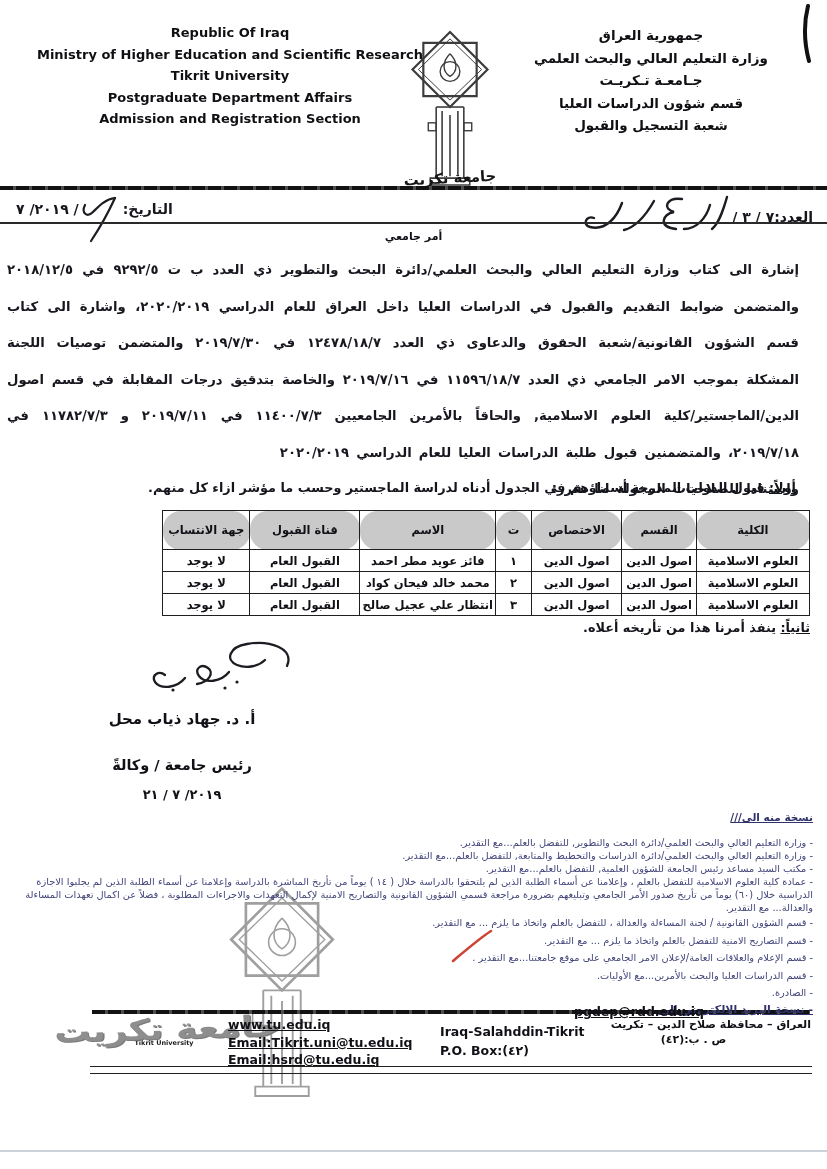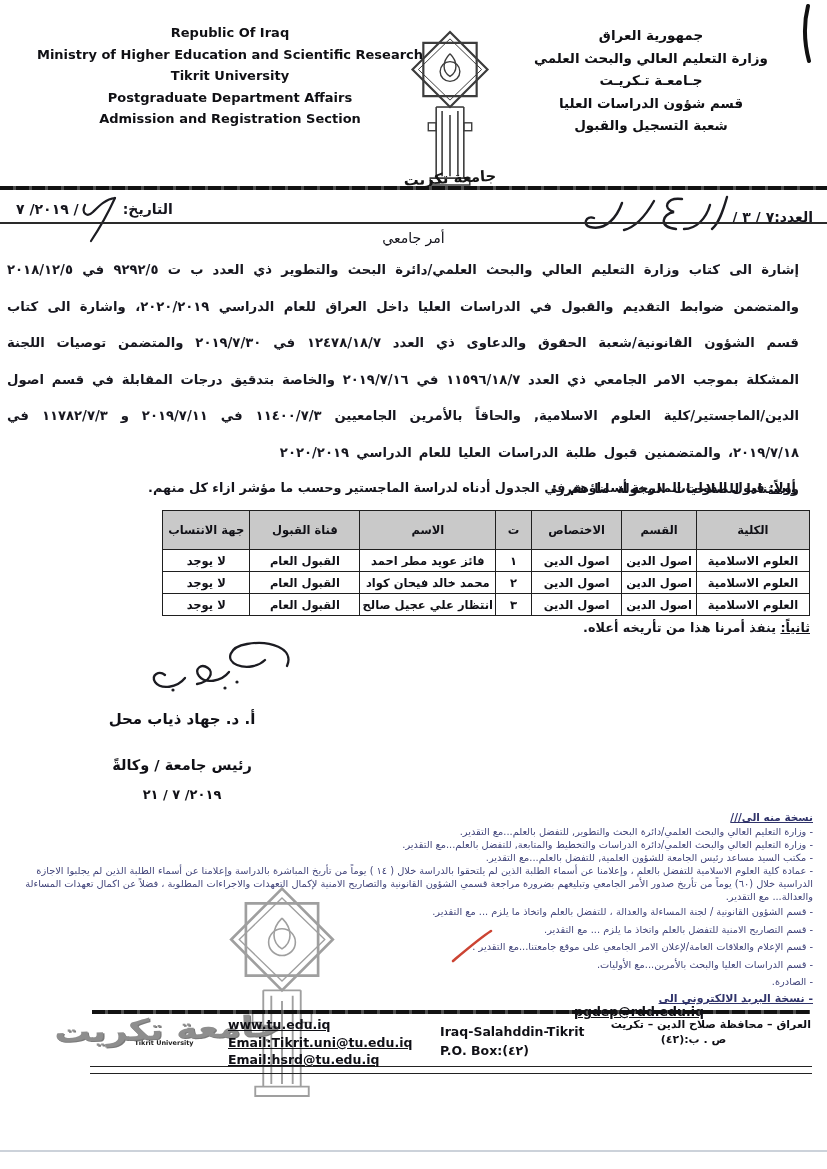--- a/index.html
+++ b/index.html
@@ -28,35 +28,35 @@
   .ref-number{top:191px;right:14px;direction:rtl;display:flex;align-items:flex-end;
     font-size:14px;font-weight:bold;color:#15151d;}
   .ref-date{top:191px;left:16px;direction:rtl;display:flex;align-items:flex-end;
     font-size:14px;font-weight:bold;color:#15151d;}
   .hand-number{width:150px;height:44px;margin-bottom:-10px;}
   .hand-day{width:44px;height:52px;margin-bottom:-26px;}
   .hw{color:#17171c;}
 
   
   .doc-title{top:230px;left:0;width:827px;text-align:center;
-    font-size:14px;font-weight:normal;color:#101018;}
+    font-size:11px;font-weight:bold;color:#101018;}
   .body-par{top:252px;right:28px;width:792px;direction:rtl;
     text-align:justify;font-size:13.2px;font-weight:bold;line-height:36.5px;
     word-spacing:2.5px;color:#17171f;}
   .body-close{text-align:right;}
   .clause{direction:rtl;font-size:12.8px;font-weight:bold;color:#14141c;}
   .clause-1{top:480px;right:31px;width:792px;text-align:right;}
   .clause-2{top:620px;right:17px;width:792px;text-align:right;}
   .u{text-decoration:underline;}
 
   
   .accept-table{top:510px;right:17px;width:648px;border-collapse:collapse;
     direction:rtl;font-size:11.5px;font-weight:bold;color:#101016;}
   .accept-table th,.accept-table td{border:1.5px solid #1f1f1f;text-align:center;padding:0 2px;}
-  .accept-table th{background:#c9c9c9;height:38px;}
+  .accept-table th{background:#c9c9c9;height:38px;border-radius:18px;}
   .accept-table td{height:21px;}
   .accept-table th:nth-child(1){width:17.5%;margin-left:24px;}
   .accept-table th:nth-child(2){width:11.5%;}
   .accept-table th:nth-child(3){width:14%;}
   .accept-table th:nth-child(4){width:5.5%;}
   .accept-table th:nth-child(5){width:21%;}
   .accept-table th:nth-child(6){width:17%;}
   .accept-table th:nth-child(7){width:13.5%;}
 
   
@@ -70,21 +70,21 @@
   .watermark{top:886px;left:198px;width:168px;height:214px;color:#979797;opacity:.92;}
   .callig-footer{top:1012px;left:76px;width:176px;text-align:center;z-index:3;}
   .callig-ar{font-size:29px;font-weight:bold;color:#8e8e8e;
     transform:scaleX(1.25) rotate(-2deg);text-shadow:1px 1px 0 #7a7a7a;white-space:nowrap;}
   .callig-en{font-size:6.5px;font-weight:bold;color:#1d1d1d;margin-top:-7px;}
 
   
   .dist{top:811px;right:14px;width:798px;direction:rtl;text-align:right;
     color:#41447a;font-size:9.8px;line-height:13px;z-index:2;}
   .dist-head{font-size:10.5px;font-weight:bold;text-decoration:underline;
-    color:#30336a;margin-bottom:1px;}
+    color:#30336a;margin-bottom:12px;}
   .dist-item{margin:0;}
   .dist-item:nth-of-type(5){margin:2px 0;}
   .dist-item:nth-of-type(n+6){margin-top:4.5px;}
   .email-copy-head{font-size:11px;font-weight:bold;text-decoration:underline;
     color:#30336a;margin-top:4px;}
   .red-check{top:928px;left:450px;width:44px;height:36px;z-index:4;}
 
   
   .pgdep{top:1004px;left:574px;font-size:12.5px;font-weight:bold;
     text-decoration:underline;color:#101016;z-index:4;}

